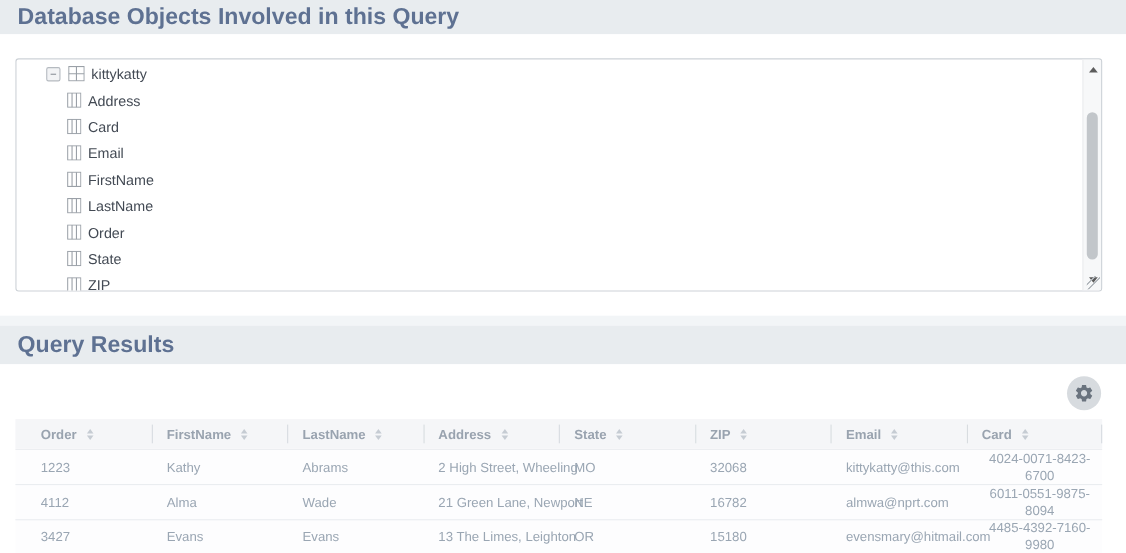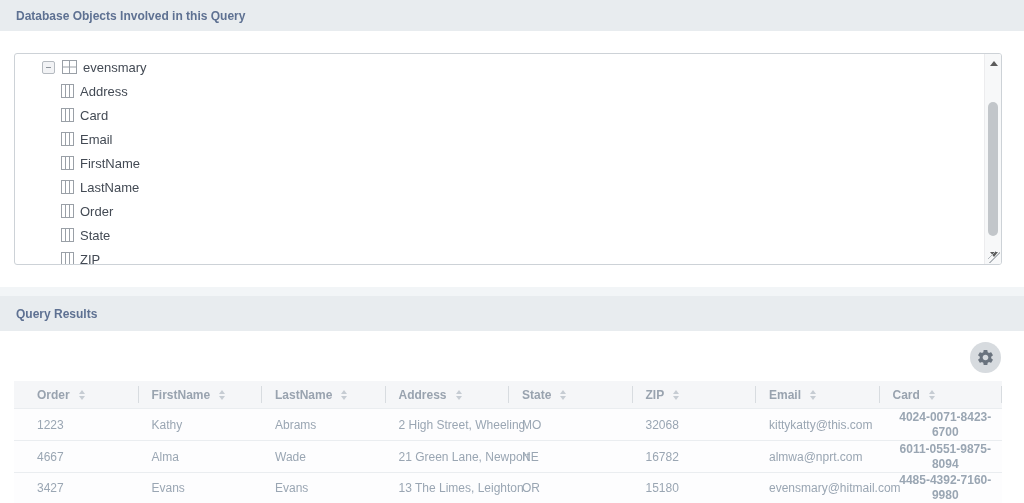--- a/index.html
+++ b/index.html
@@ -3,21 +3,21 @@
 <meta charset="utf-8">
 <style>
   * { margin:0; padding:0; box-sizing:border-box; }
   html,body { width:1024px; height:503px; overflow:hidden; background:#fff;
     font-family:"Liberation Sans", sans-serif; }
   .stage { position:relative; width:1024px; height:503px; background:#fff; }
 
   
   .section-bar { position:absolute; left:0; right:0; background:#e8ecef;
     display:flex; align-items:center; }
-  .section-bar .title { color:#5e7192; font-weight:bold; font-size:12px; padding-left:16px; }
+  .section-bar .title { color:#5e7192; font-weight:bold; font-size:21px; padding-left:16px; }
   .bar-1 { top:0; height:31px; }
   .bar-2-pre { position:absolute; top:287px; left:0; right:0; height:9px; background:#f2f5f7; }
   .bar-2 { top:296px; height:35px; }
 
   
   .tree-panel { position:absolute; top:53px; left:14px; width:988px; height:212px;
     background:#fff; border:1px solid #cdd2d7; border-radius:3px; overflow:hidden; }
   .tree-rows { position:absolute; top:1px; left:0; right:17px; }
   .tree-row { height:24px; display:flex; align-items:center; font-size:13px; color:#434a54; }
   .tree-row.root { padding-left:27px; }
@@ -64,21 +64,21 @@
   .sort { display:inline-flex; flex-direction:column; margin-left:9px; gap:2px; cursor:pointer; }
   .sort i { display:block; width:0; height:0; border-left:3.5px solid transparent;
     border-right:3.5px solid transparent; }
   .sort .up { border-bottom:4px solid #c6ccd3; }
   .sort .dn { border-top:4px solid #c6ccd3; }
   .trow { display:flex; height:32px; background:#fdfdfe; border-top:1px solid #eaedf0;text-align:center; }
   .trow:last-child { border-bottom:1px solid #eaedf0; }
   .td { width:12.5%; display:flex; align-items:center; padding-left:14px;
     font-size:12px; color:#9aa6b3; white-space:nowrap; overflow:visible; }
   .td:first-child { padding-left:23px; }
-  .td.wrap { white-space:normal; line-height:15px; padding-right:4px;font-weight:bold; }
+  .td.wrap { white-space:normal; line-height:15px; padding-right:4px; }
 </style>
 </head>
 <body>
 
 <div class="stage">
 
   <div class="section-bar bar-1">
     <div class="title">Database Objects Involved in this Query</div>
   </div>
 
@@ -87,21 +87,21 @@
 
       <div class="tree-row root">
         <span class="collapse-box"></span>
         <span class="tree-ico">
           <svg width="15" height="14" viewBox="0 0 15 14">
             <rect x="0.5" y="0.5" width="14" height="13" fill="#ffffff" stroke="#9aa0a7"></rect>
             <line x1="7.5" y1="0.5" x2="7.5" y2="13.5" stroke="#9aa0a7"></line>
             <line x1="0.5" y1="7" x2="14.5" y2="7" stroke="#9aa0a7"></line>
           </svg>
         </span>
-        <span class="tree-label">evensmary</span>
+        <span class="tree-label">kittykatty</span>
       </div>
 
       <div class="tree-row child">
         <span class="tree-ico">
           <svg width="13" height="14" viewBox="0 0 13 14">
               <rect x="0.5" y="0.5" width="12" height="13" fill="#fff" stroke="#9aa0a7"></rect>
               <line x1="4.5" y1="0.5" x2="4.5" y2="13.5" stroke="#9aa0a7"></line>
               <line x1="8.5" y1="0.5" x2="8.5" y2="13.5" stroke="#9aa0a7"></line>
             </svg>
         </span>
@@ -269,21 +269,21 @@
       <div class="td">Kathy</div>
       <div class="td">Abrams</div>
       <div class="td">2 High Street, Wheeling</div>
       <div class="td">MO</div>
       <div class="td">32068</div>
       <div class="td">kittykatty@this.com</div>
       <div class="td wrap">4024-0071-8423-6700</div>
     </div>
 
     <div class="trow">
-      <div class="td">4667</div>
+      <div class="td">4112</div>
       <div class="td">Alma</div>
       <div class="td">Wade</div>
       <div class="td">21 Green Lane, Newport</div>
       <div class="td">NE</div>
       <div class="td">16782</div>
       <div class="td">almwa@nprt.com</div>
       <div class="td wrap">6011-0551-9875-8094</div>
     </div>
 
     <div class="trow">

